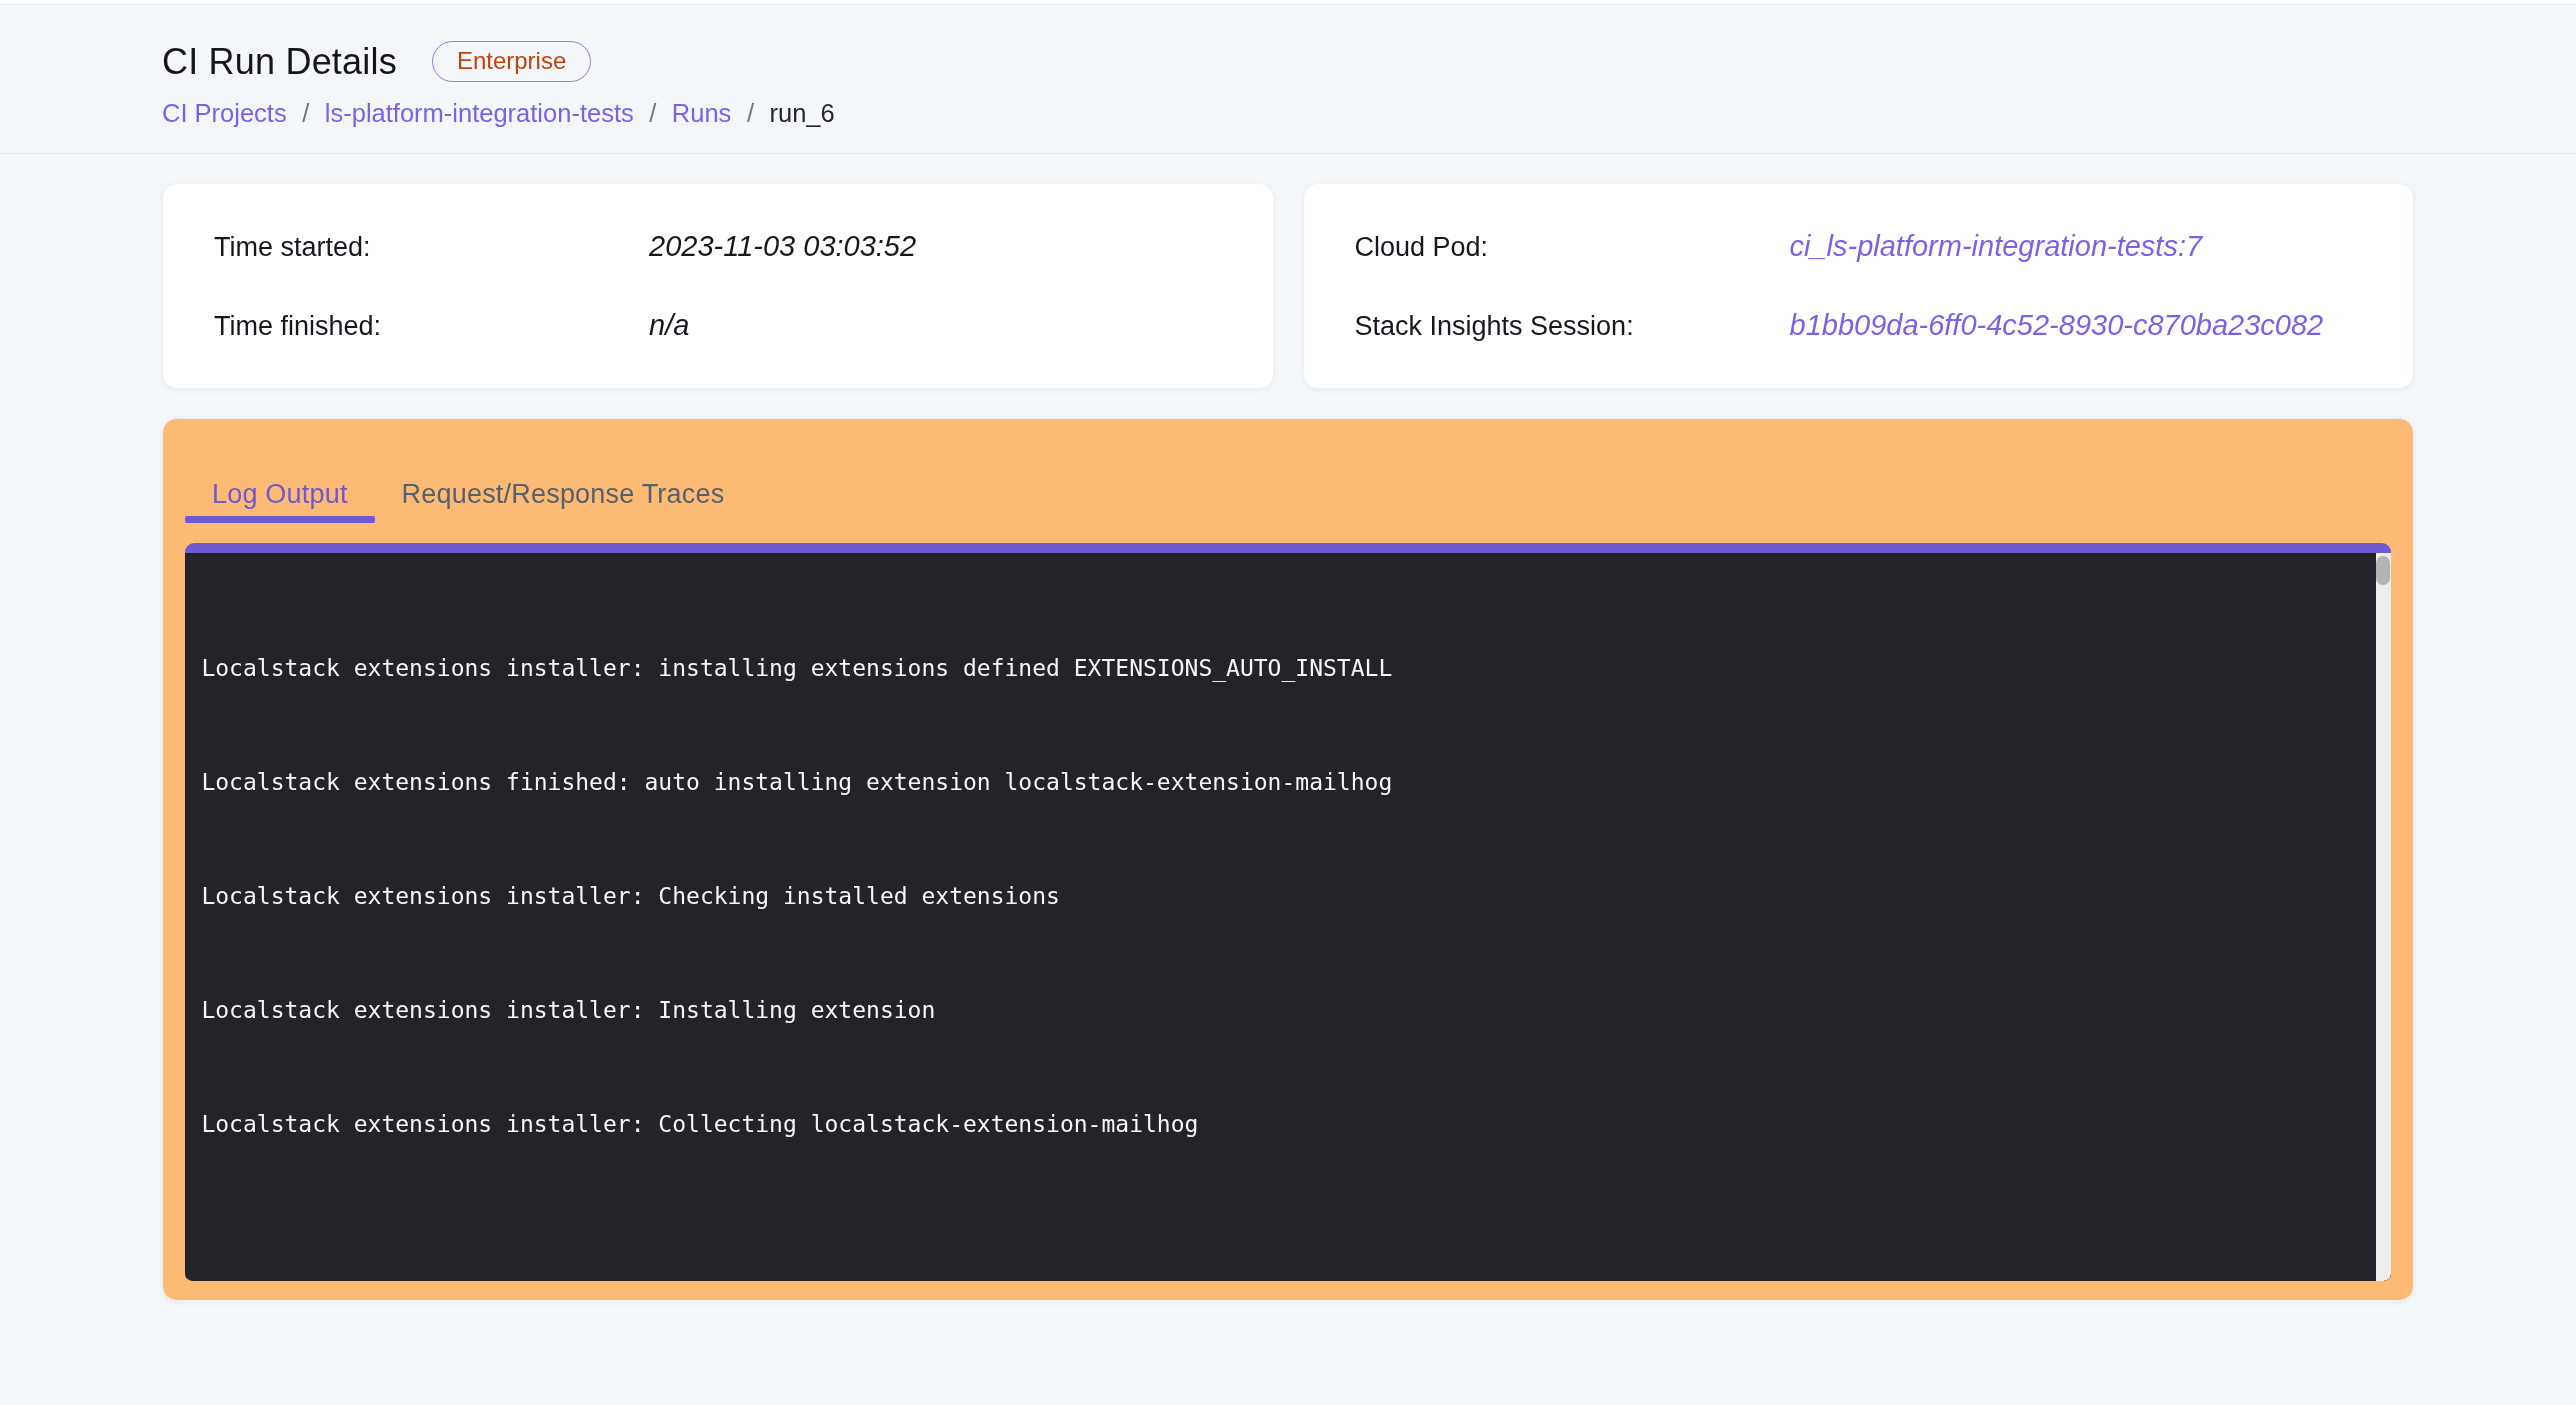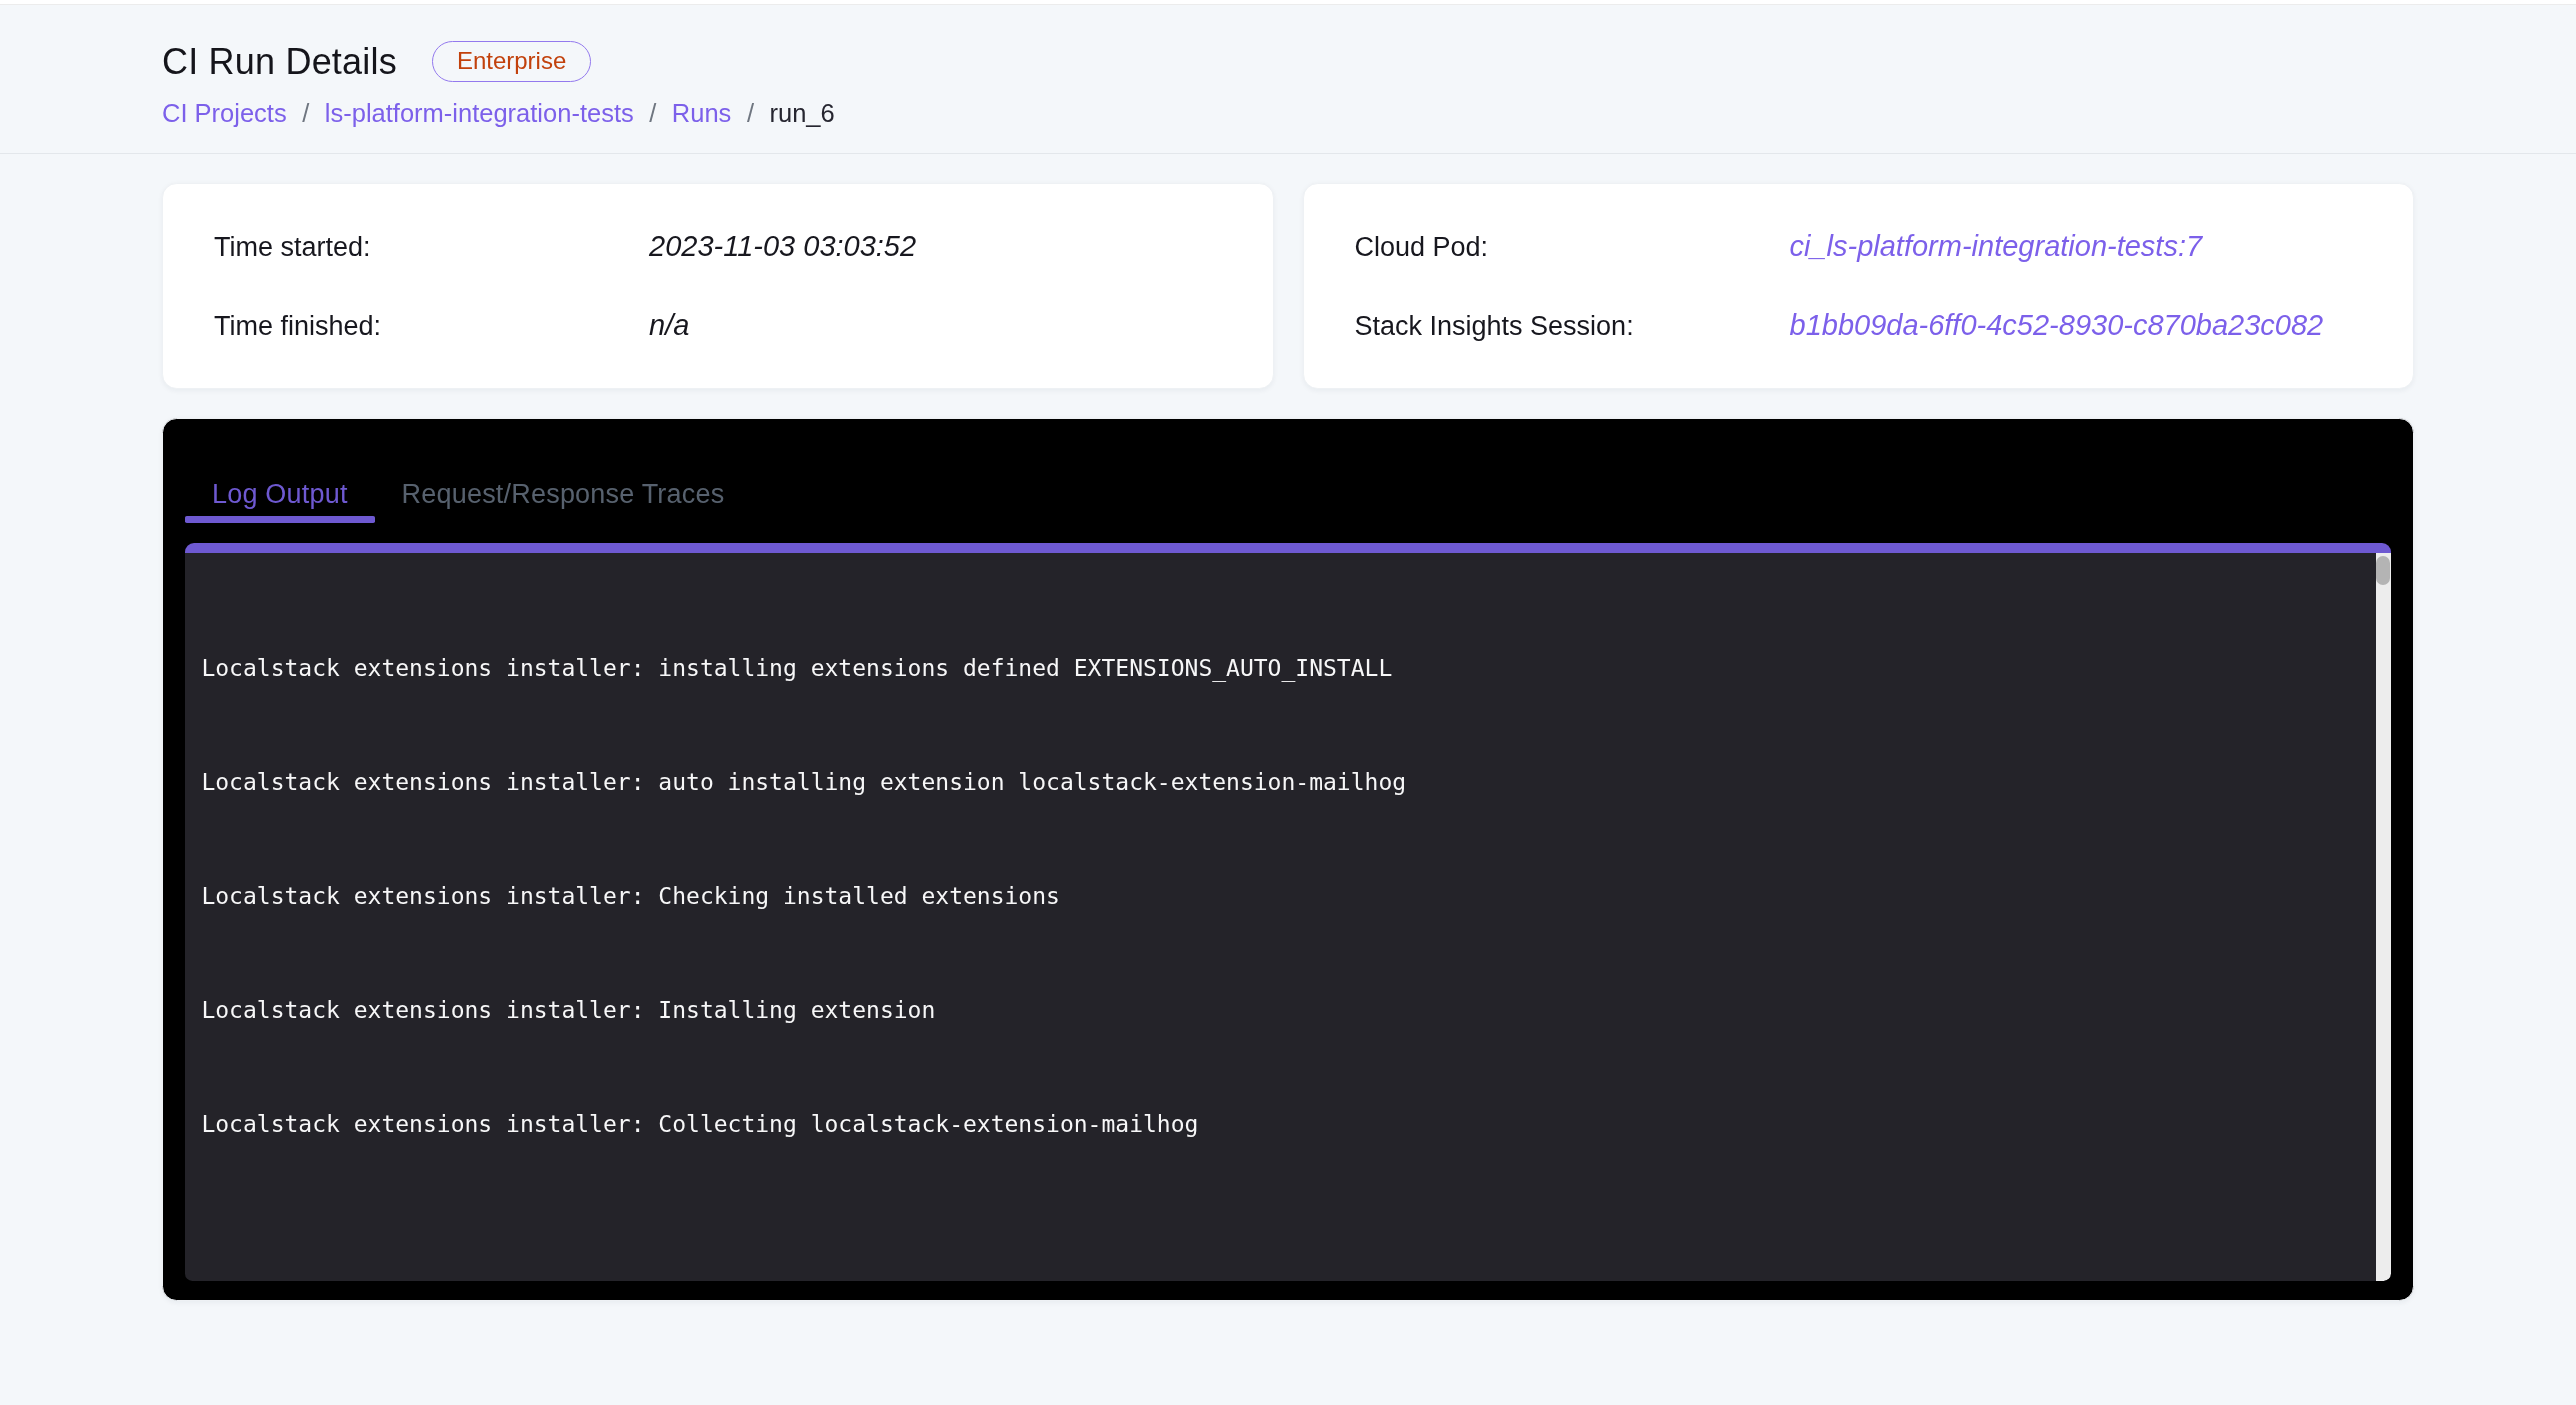--- a/index.html
+++ b/index.html
@@ -36,21 +36,21 @@
     height:206px; padding:46px 18px 46px 51px;
     display:flex; flex-direction:column; justify-content:space-between;
   }
   .info-row { display:flex; align-items:baseline; }
   .info-label { width:435px; flex:0 0 435px; font-size:27px; color:#17171e; }
   .info-value { font-size:29px; color:#17171e;font-style:italic; }
   .info-value.link { color:#7c60ea; text-decoration:none; cursor:pointer; }
 
   
   .main-card {
-    margin-top:29px; background:#000000; border:0.9px solid #eef1f4; border-radius:14.6px;
+    margin-top:29px; background:#fdba74; border:0.9px solid #eef1f4; border-radius:14.6px;
     box-shadow:0 1.8px 5.5px rgba(20,30,50,.05);
     height:883px; padding:0 22px;
   }
   .tabs { display:flex; padding-top:46px; }
   .tab {
     position:relative; height:58px; padding:0 27px;
     display:flex; align-items:center;
     font-size:27px; font-weight:500; color:#57616e; cursor:pointer;
     letter-spacing:0.2px;
   }
@@ -133,21 +133,21 @@
   <div class="main-card">
     <div class="tabs">
       <div class="tab active">Log Output</div>
       <div class="tab">Request/Response Traces</div>
     </div>
 
     <div class="log-wrap">
       <div class="log-accent-bar"></div>
       <div class="log-body">
         <div class="log-line">Localstack extensions installer: installing extensions defined EXTENSIONS_AUTO_INSTALL</div>
-        <div class="log-line">Localstack extensions installer: auto installing extension localstack-extension-mailhog</div>
+        <div class="log-line">Localstack extensions finished: auto installing extension localstack-extension-mailhog</div>
         <div class="log-line">Localstack extensions installer: Checking installed extensions</div>
         <div class="log-line">Localstack extensions installer: Installing extension</div>
         <div class="log-line">Localstack extensions installer: Collecting localstack-extension-mailhog</div>
         
         
         
         
         
         
         

